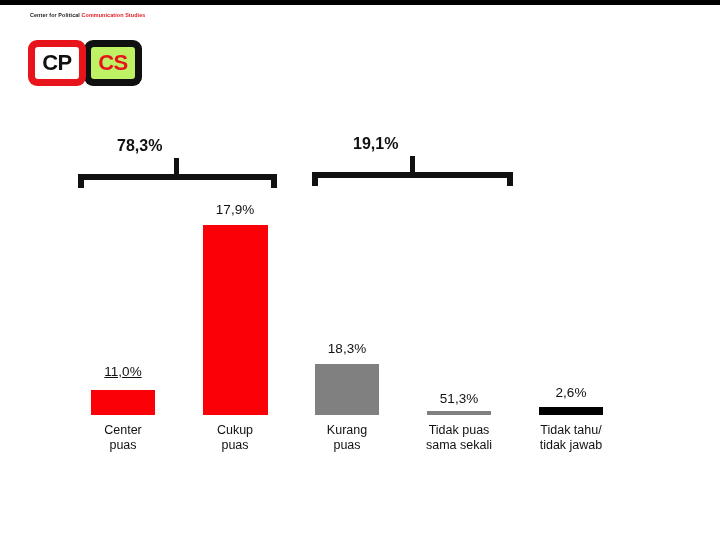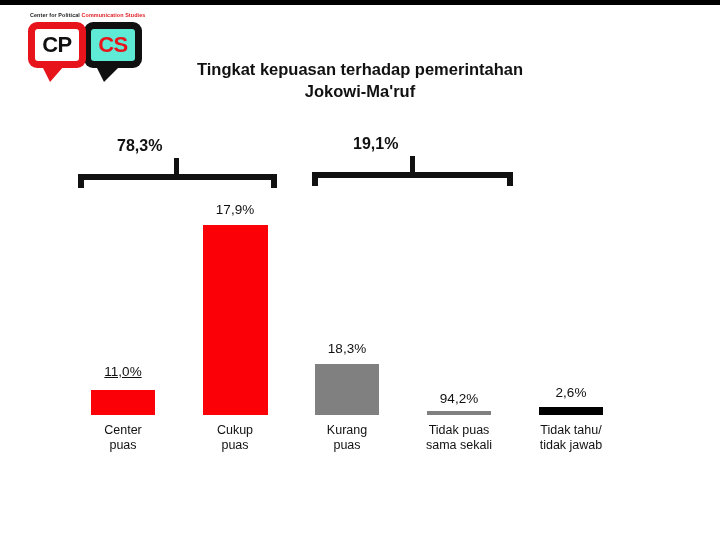--- a/index.html
+++ b/index.html
@@ -60,20 +60,21 @@
     height: 64px;
   }
   .bubble {
     position: absolute;
     width: 58px;
     height: 46px;
     border-radius: 9px;
     display: flex;
     align-items: center;
     justify-content: center;
+    margin-top: 18px;
   }
   .bubble-cp {
     left: 2px;
     top: 2px;
     background: #e8141c;
   }
   .bubble-cs {
     left: 58px;
     top: 2px;
     background: #101010;
@@ -88,21 +89,21 @@
     font-size: 22px;
     font-weight: bold;
     letter-spacing: -0.5px;
     line-height: 1;
   }
   .inner-cp {
     background: #ffffff;
     color: #101010;
   }
   .inner-cs {
-    background: #5eead4;
+    background: #bef264;
     color: #e8141c;
   }
   .tail {
     position: absolute;
     width: 0;
     height: 0;
   }
   .tail-cp {
     left: 16px;
     top: 46px;
@@ -203,24 +204,20 @@
       <div class="tail tail-cs"></div>
       <div class="bubble bubble-cs">
         <div class="bubble-inner inner-cs">CS</div>
       </div>
       <div class="bubble bubble-cp">
         <div class="bubble-inner inner-cp">CP</div>
       </div>
     </div>
   </div>
 
-  <div class="chart-title">
-    <div>Tingkat kepuasan terhadap pemerintahan</div>
-    <div>Jokowi-Ma'ruf</div>
-  </div>
 
   <div class="bracket-group">
     <div class="bracket-label" style="left:117px; top:137px;">78,3%</div>
     <div class="bracket-stem" style="left:174px; top:158px; height:18px;"></div>
     <div class="bracket-bar" style="left:78px; top:174px; width:199px;"></div>
     <div class="bracket-tick" style="left:78px; top:174px;"></div>
     <div class="bracket-tick" style="left:271px; top:174px;"></div>
   </div>
 
   <div class="bracket-group">
@@ -248,21 +245,21 @@
     </div>
 
     <div class="bar" style="left:315px; top:364px; width:64px; height:51px; background:#808080;"></div>
     <div class="bar-value" style="left:287px; top:341px;">18,3%</div>
     <div class="cat-label" style="left:277px; top:423px;">
       <div>Kurang</div>
       <div>puas</div>
     </div>
 
     <div class="bar" style="left:427px; top:411px; width:64px; height:4px; background:#808080;"></div>
-    <div class="bar-value" style="left:399px; top:391px;">94,2%</div>
+    <div class="bar-value" style="left:399px; top:391px;">51,3%</div>
     <div class="cat-label" style="left:389px; top:423px;">
       <div>Tidak puas</div>
       <div>sama sekali</div>
     </div>
 
     <div class="bar" style="left:539px; top:407px; width:64px; height:8px; background:#000000;"></div>
     <div class="bar-value" style="left:511px; top:385px;">2,6%</div>
     <div class="cat-label" style="left:501px; top:423px;">
       <div>Tidak tahu/</div>
       <div>tidak jawab</div>

